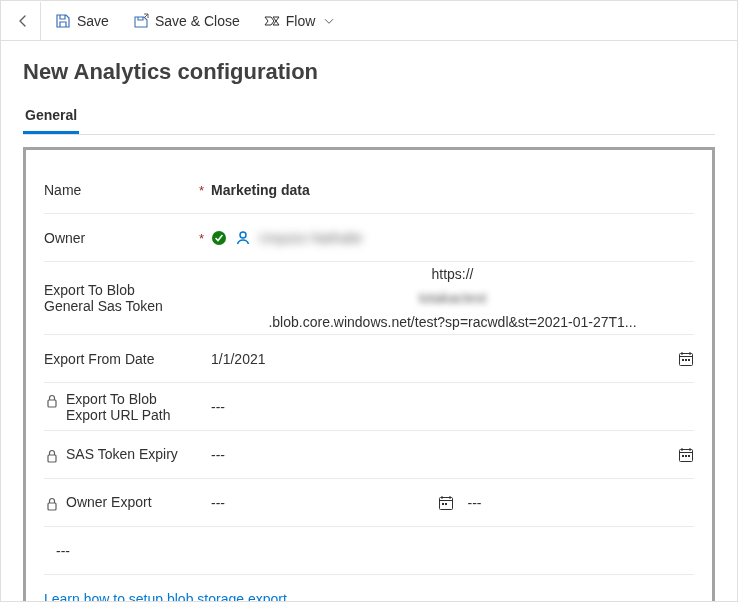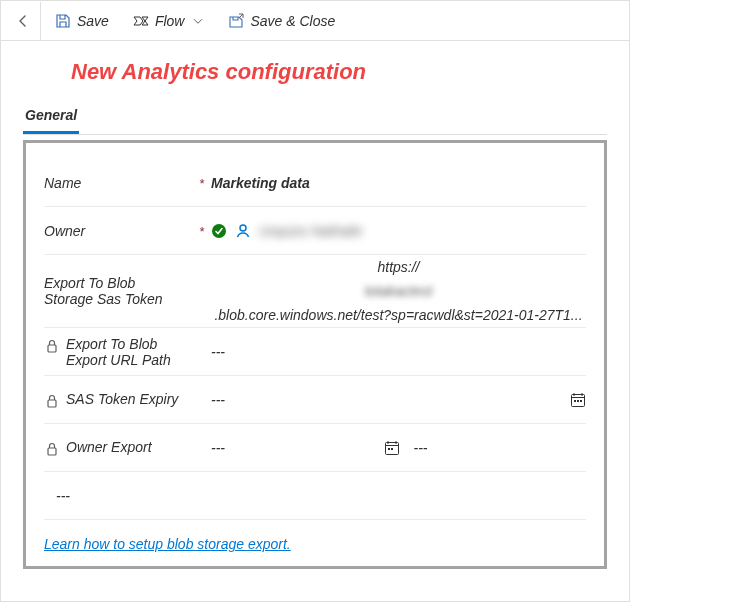--- a/index.html
+++ b/index.html
@@ -3,26 +3,25 @@
   <meta charset="utf-8">
   <style>
     * { box-sizing: border-box; margin: 0; padding: 0; }
     body {
       font-family: "Segoe UI", -apple-system, sans-serif;
       font-size: 14px;
       color: #323130;
       background: #fff;
     }
     .page {
-      width: 630px;
+      width: 738px;
       height: 602px;
       border: 1px solid #e1dfdd;
       display: flex;
       flex-direction: column;
-      font-style: italic;
     }
     .toolbar {
       display: flex;
       align-items: center;
       height: 40px;
       border-bottom: 1px solid #e1dfdd;
       padding: 0 4px;
       gap: 4px;
     }
     .back-btn {
@@ -42,27 +41,26 @@
     .chev { margin-left: 2px; color: #605e5c; }
     .content {
       padding: 18px 22px;
       flex: 1;
       overflow: auto;
     }
     h1 {
       font-size: 22px;
       font-weight: 600;
       margin-bottom: 14px;
-      color: #ef4444;
-      margin-left: 48px;
+      color: #404040;
     }
     .tabs {
       display: flex;
       border-bottom: 1px solid #e1dfdd;
-      margin-bottom: 5px;
+      margin-bottom: 12px;
     }
     .tab {
       padding: 8px 2px 8px 2px;
       margin-right: 16px;
       font-size: 14px;
       cursor: pointer;
       color: #323130;
     }
     .tab.active {
       font-weight: 600;
@@ -158,33 +156,33 @@
         </svg>
     </div>
     <div class="tool-btn">
       <svg class="icon" viewBox="0 0 16 16">
           <path d="M2 2h9l3 3v9H2V2zm3 0v4h5V2M5 14v-5h6v5" stroke="#3b6fb6" stroke-width="1.2" fill="none"></path>
         </svg>
       <span>Save</span>
     </div>
     <div class="tool-btn">
       <svg class="icon" viewBox="0 0 16 16">
+          <path d="M2 4h9l3 3v7H2V4zm3 0v3h5V4" stroke="#3b6fb6" stroke-width="1.1" fill="none"></path>
+          <path d="M11 1h4v4M15 1l-4 4" stroke="#605e5c" stroke-width="1" fill="none"></path>
+        </svg>
+      <span>Save &amp; Close</span>
+    </div>
+    <div class="tool-btn">
+      <svg class="icon" viewBox="0 0 16 16">
           <path d="M1 4h6l3 4-3 4H1l3-4-3-4zm8 0h6l-3 4 3 4H9l3-4-3-4z" stroke="#323130" stroke-width="1" fill="none"></path>
         </svg>
       <span>Flow</span>
       <svg class="icon chev" viewBox="0 0 16 16" style="width:12px;height:12px">
           <path d="M3 6l5 5 5-5" stroke="#605e5c" stroke-width="1.3" fill="none" stroke-linecap="round"></path>
         </svg>
-    </div>
-    <div class="tool-btn">
-      <svg class="icon" viewBox="0 0 16 16">
-          <path d="M2 4h9l3 3v7H2V4zm3 0v3h5V4" stroke="#3b6fb6" stroke-width="1.1" fill="none"></path>
-          <path d="M11 1h4v4M15 1l-4 4" stroke="#605e5c" stroke-width="1" fill="none"></path>
-        </svg>
-      <span>Save &amp; Close</span>
     </div>
   </div>
 
   <div class="content">
     <h1>New Analytics configuration</h1>
 
     <div class="tabs">
       <div class="tab active">General</div>
     </div>
 
@@ -209,31 +207,45 @@
               <path d="M2.5 14c1-3 4-4 5.5-4s4.5 1 5.5 4" fill="none" stroke="#0078d4" stroke-width="1.5"></path>
             </svg>
           <span class="owner-name">Urquizo Nathalie</span>
         </div>
       </div>
 
       <div class="row">
         <div class="label-col">
           <div>
             <div>Export To Blob</div>
-            <div>Storage Sas Token</div>
+            <div>General Sas Token</div>
           </div>
         </div>
         <div class="req"></div>
         <div class="val-col url-text">
           <span>https://</span>
             <span class="blurred">totakactest</span>
             <span>.blob.core.windows.net/test?sp=racwdl&amp;st=2021-01-27T1...</span>
         </div>
       </div>
 
+      <div class="row">
+        <div class="label-col">Export From Date</div>
+        <div class="req"></div>
+        <div class="val-col">
+          <span>1/1/2021</span>
+          <svg class="cal-icon" viewBox="0 0 16 16">
+              <rect x="1.5" y="2.5" width="13" height="12" rx="1" fill="none" stroke="#323130" stroke-width="1"></rect>
+              <path d="M1.5 5.5h13M4 1v3M12 1v3" stroke="#323130" stroke-width="1"></path>
+              <rect x="4" y="8" width="2" height="2" fill="#323130"></rect>
+              <rect x="7" y="8" width="2" height="2" fill="#323130"></rect>
+              <rect x="10" y="8" width="2" height="2" fill="#323130"></rect>
+            </svg>
+        </div>
+      </div>
 
       <div class="row">
         <div class="label-col">
           <svg class="icon lock" viewBox="0 0 16 16">
               <rect x="4" y="7" width="8" height="7" rx="1" fill="none" stroke="#605e5c" stroke-width="1.2"></rect>
               <path d="M5.5 7V5a2.5 2.5 0 015 0v2" fill="none" stroke="#605e5c" stroke-width="1.2"></path>
             </svg>
           <div>
             <div>Export To Blob</div>
             <div>Export URL Path</div>

